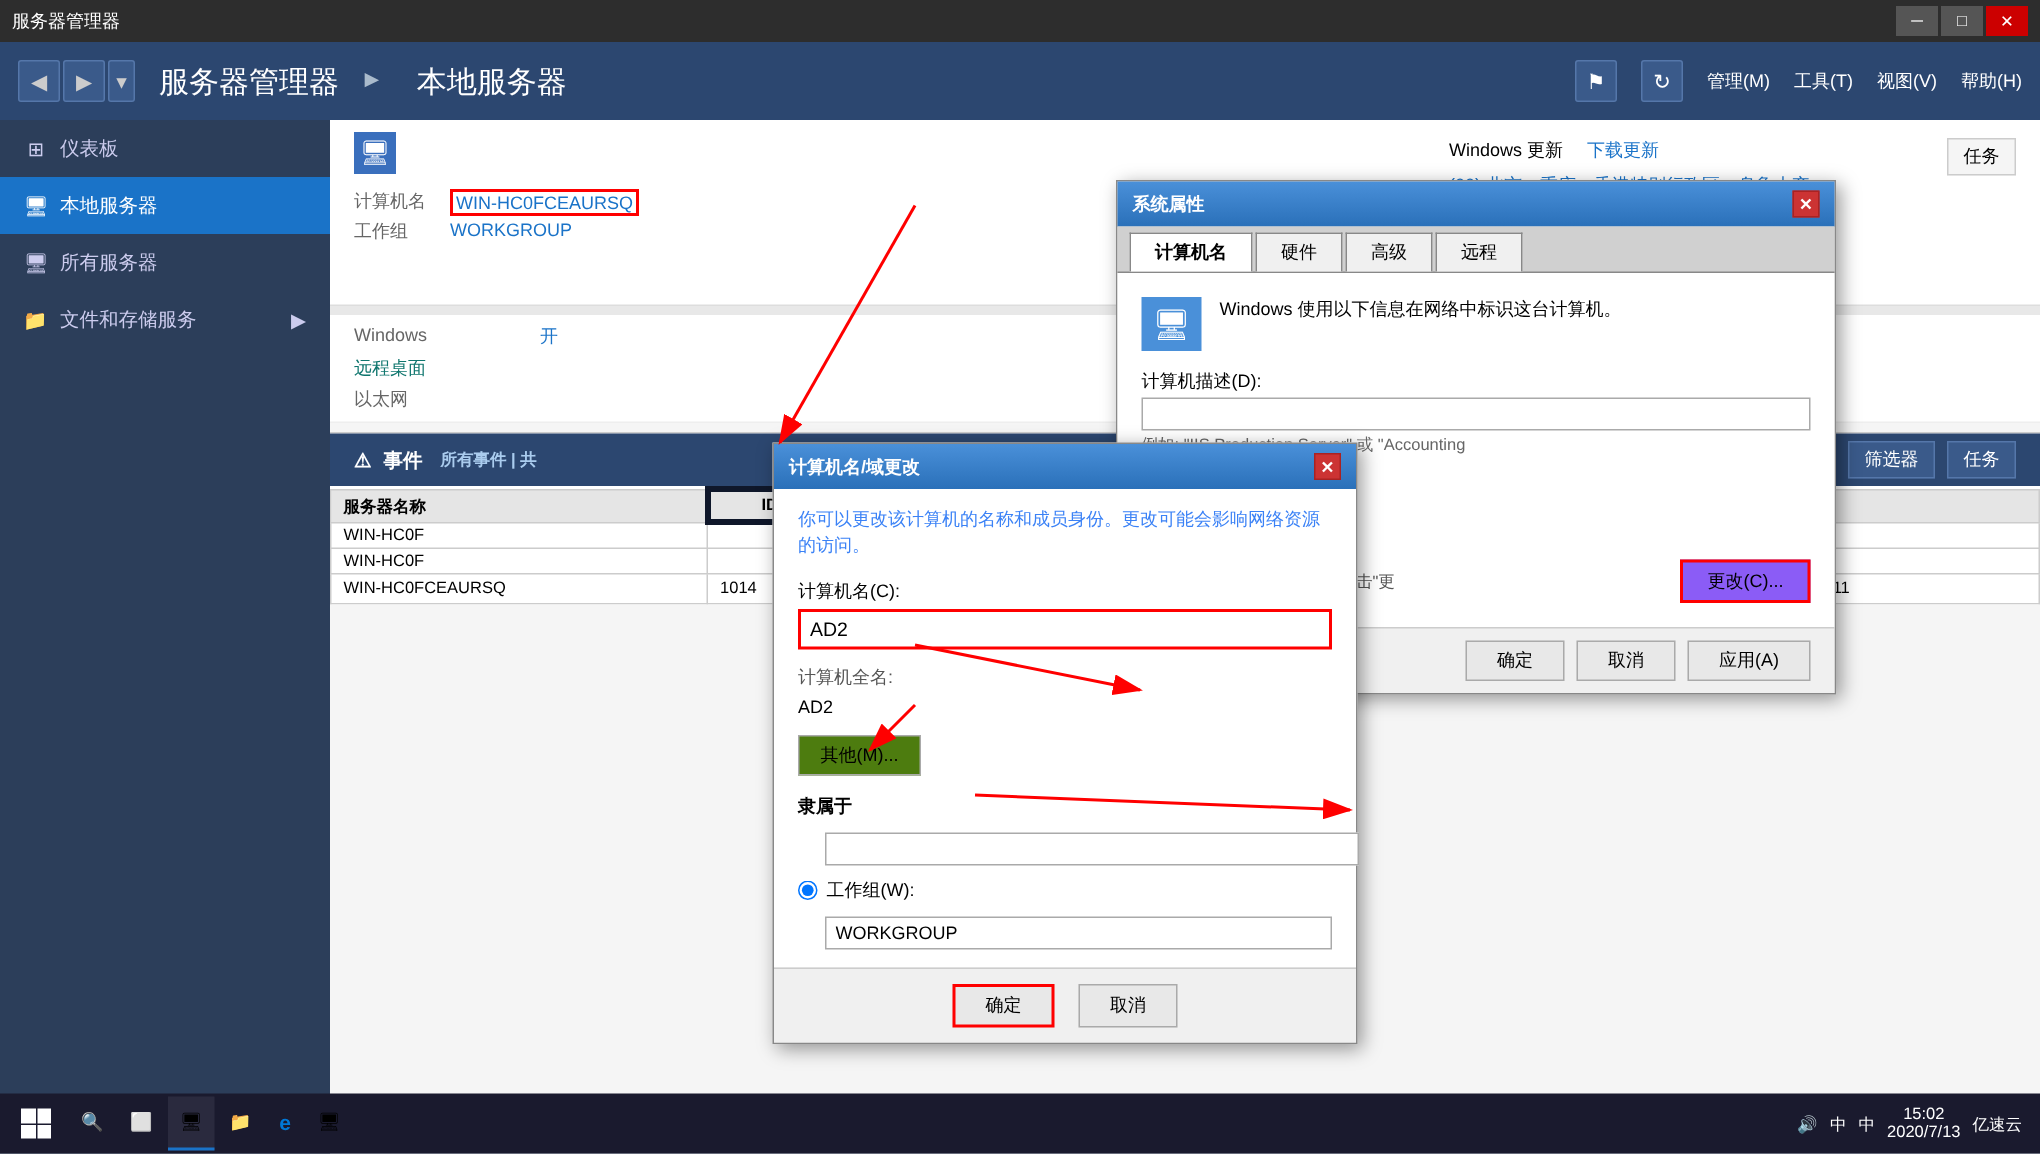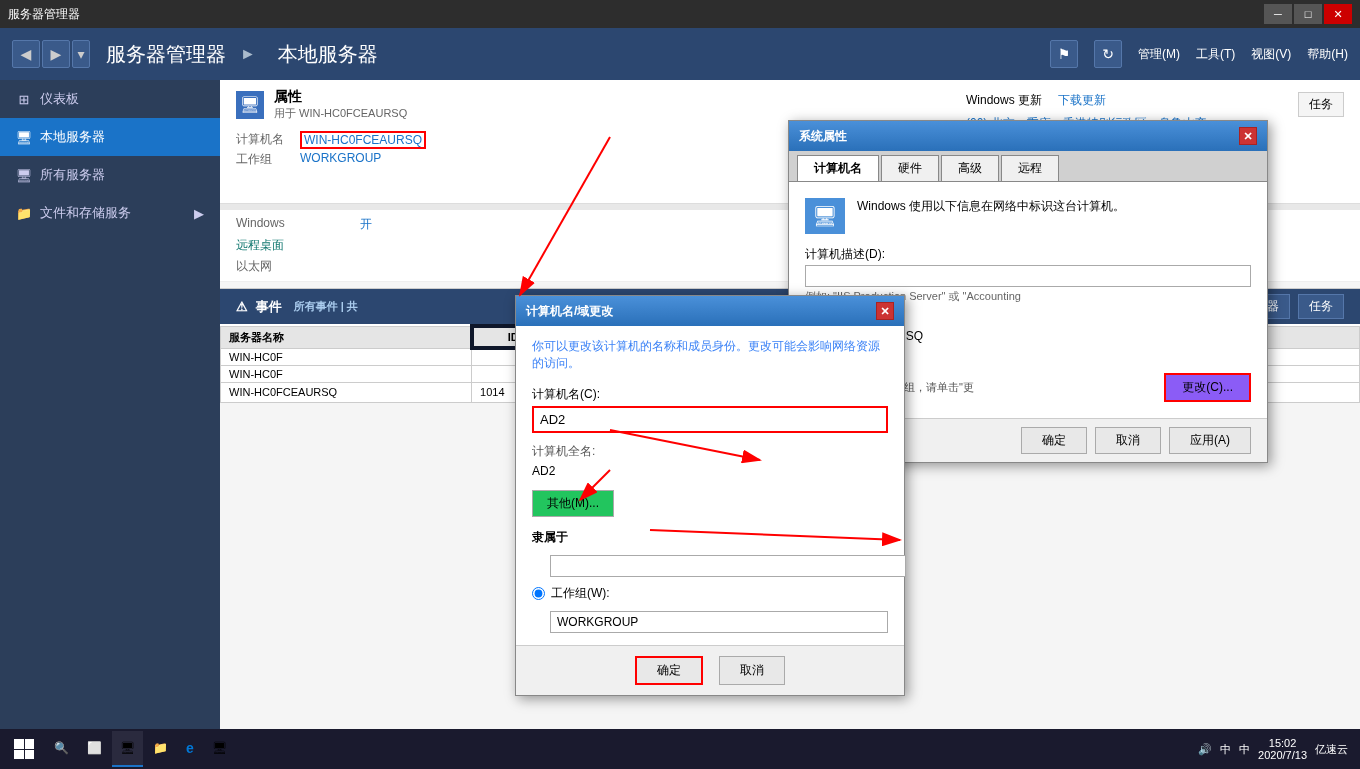--- a/index.html
+++ b/index.html
@@ -210,21 +210,21 @@
       border: 1px solid #aa2222;
       color: #fff;
       display: flex; align-items: center; justify-content: center;
       cursor: pointer;
       font-size: 11px;
     }
 
     
     .sys-props {
       top: 40px;
-      left: 568px;
+      left: 524px;
       width: 480px;
     }
     .sys-props-tabs {
       display: flex;
       background: #d0d0d0;
       border-bottom: 1px solid #888;
       padding-top: 4px;
       padding-left: 8px;
       gap: 2px;
     }
@@ -314,21 +314,21 @@
     .field-label { font-size: 12px; margin-bottom: 3px; }
     .field-input {
       width: 100%;
       padding: 4px 6px;
       border: 2px solid red;
       font-size: 13px;
       background: #fff;
     }
     .other-btn {
       padding: 4px 14px;
-      background: #22c55e;
+      background: #4d7c0f;
       border: 1px solid #aaa;
       cursor: pointer;
       font-size: 12px;
       margin-top: 4px;
     }
     .belongs-section { margin-top: 12px; }
     .belongs-title { font-size: 12px; font-weight: bold; margin-bottom: 6px; }
     .radio-row { display: flex; align-items: center; gap: 6px; margin-bottom: 6px; }
     .radio-row input[type="radio"] { cursor: pointer; }
     .radio-row label { font-size: 12px; }
@@ -417,24 +417,20 @@
         <span style="margin-left:auto">▶</span>
       </div>
     </div>
 
     <div class="main-panel">
 
       <div style="background:#fff; padding:8px 16px; border-bottom:1px solid #ddd; display:flex; align-items:flex-start; gap:12px;">
         <div style="display:flex;flex-direction:column;gap:2px">
           <div style="display:flex;align-items:center;gap:10px">
             <div style="width:28px;height:28px;background:#3a6fbd;display:flex;align-items:center;justify-content:center;color:#fff;font-size:16px;">🖥</div>
-            <div>
-              <div style="font-weight:bold;font-size:14px;">属性</div>
-              <div style="color:#666;font-size:11px;">用于 WIN-HC0FCEAURSQ</div>
-            </div>
           </div>
           <div style="margin-top:8px;display:grid;grid-template-columns:auto auto;gap:2px 16px;font-size:12px;">
             <span style="color:#666;">计算机名</span>
             <span style="color:#1a73c8;cursor:pointer;border:2px solid red;padding:0 2px;">WIN-HC0FCEAURSQ</span>
             <span style="color:#666;">工作组</span>
             <span style="color:#1a73c8;cursor:pointer;">WORKGROUP</span>
           </div>
         </div>
         <div style="margin-left:auto;display:flex;flex-direction:column;gap:6px;min-width:320px;font-size:12px;padding-top:4px;">
           <div style="display:flex;gap:16px;">

